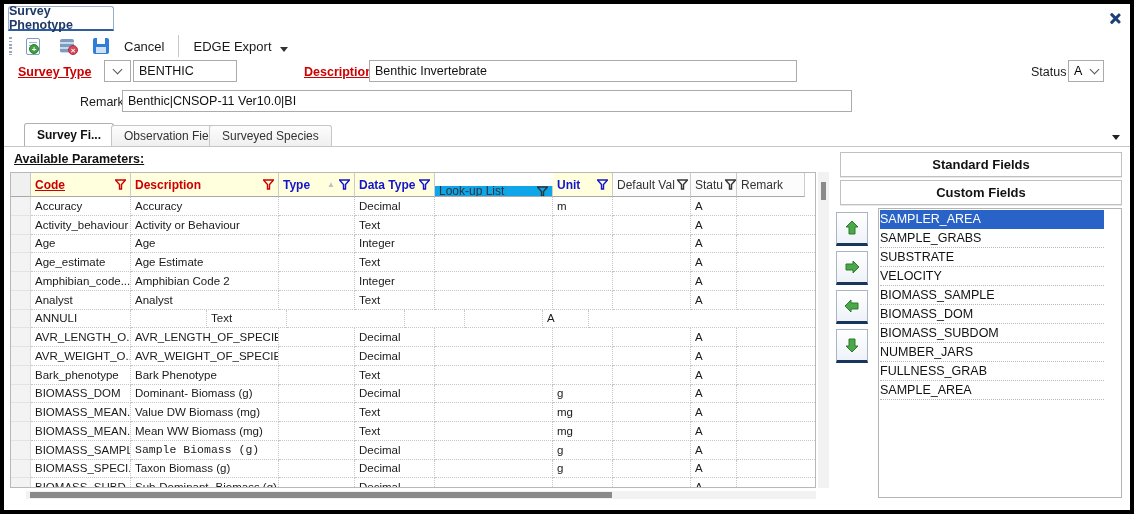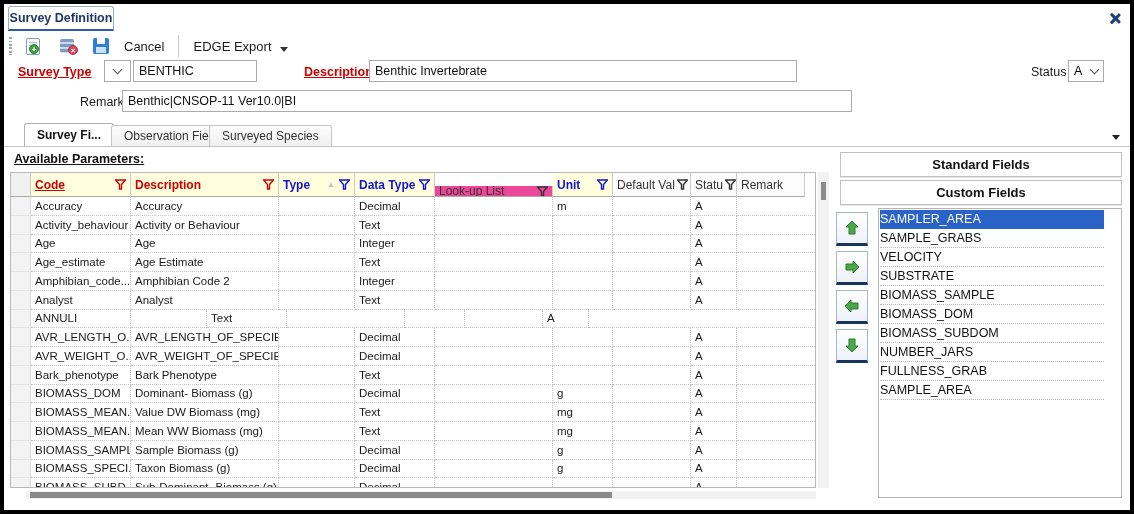--- a/index.html
+++ b/index.html
@@ -106,21 +106,21 @@
   .ritem { height:19px; display:flex; align-items:center; padding:0 0; font-size:12.5px;
     color:#111; border-bottom:1px dotted #b8b8b8; cursor:pointer; white-space:nowrap; }
   .ritem.selected { background:#2a63c8; color:#fff; border-bottom-color:#2a63c8; }
 </style>
 </head>
 <body>
 
 <div id="app">
 
   <div class="abs doc-tab">
-    <span>Survey Definition</span>
+    <span>Survey Phenotype</span>
   </div>
   <div class="abs close-btn"></div>
 
   <div class="abs toolbar">
     <div class="grip"></div>
     <div class="tbtn">
       <span class="doc-shape">
         <i style="top:3px"></i>
           <i style="top:6px"></i>
           <i style="top:9px"></i>
@@ -137,21 +137,21 @@
     <span class="tb-label">Cancel</span>
     <span class="tb-sep"></span>
     <span class="tb-label" style="margin-left:4px">EDGE Export</span>
     <span class="caret-down"></span>
   </div>
 
   <span class="abs req-label" style="left:14px; top:61px;">Survey Type</span>
   <div class="abs combo" style="left:100px; top:56px; width:27px;">
     <span class="chev" style="margin-left:4px"></span>
   </div>
-  <input class="abs tb-input" style="left: 129px; top: 56px; width: 124px;" value="BENTHIC">
+  <input class="abs tb-input" style="left: 129px; top: 56px; width: 104px;" value="BENTHIC">
   <span class="abs req-label" style="left:300px; top:61px;">Description</span>
   <input class="abs tb-input" style="left: 365px; top: 56px; width: 428px;" value="Benthic Invertebrate">
   <span class="abs plain-label" style="left:1027px; top:61px;">Status</span>
   <div class="abs combo" style="left:1064px; top:56px; width:36px;">
     <span>A</span>
     <span class="chev"></span>
   </div>
 
   <span class="abs plain-label" style="left:76px; top:91px;">Remark</span>
   <input class="abs tb-input" style="left: 118px; top: 86px; width: 730px;" value="Benthic|CNSOP-11 Ver10.0|BI">
@@ -200,21 +200,21 @@
           </span>
         </div>
         <div class="gcell hcell" style="width: 80px; background: rgb(255, 255, 222);">
           <span style="color: rgb(20, 20, 204); font-weight: bold;">Data Type</span>
           <span style="display: flex; align-items: center;">
             <svg width="11" height="11" viewBox="0 0 11 11" class="funnel">
               <polygon points="0.5,1 10.5,1 6.5,5.5 6.5,10 4.5,10 4.5,5.5" fill="none" stroke="#1414cc" stroke-width="1.4"></polygon>
             </svg>
           </span>
         </div>
-        <div class="gcell hcell" style="width: 118px; background: #ec4899; margin-top: 13px;">
+        <div class="gcell hcell" style="width: 118px; background: #0ea5e9; margin-top: 13px;">
           <span style="color: rgb(51, 51, 51);">Look-up List</span>
           <span style="display: flex; align-items: center;">
             <svg width="11" height="11" viewBox="0 0 11 11" class="funnel">
               <polygon points="0.5,1 10.5,1 6.5,5.5 6.5,10 4.5,10 4.5,5.5" fill="none" stroke="#333333" stroke-width="1.4"></polygon>
             </svg>
           </span>
         </div>
         <div class="gcell hcell" style="width: 60px; background: rgb(255, 255, 222);">
           <span style="color: rgb(20, 20, 204); font-weight: bold;">Unit</span>
           <span style="display: flex; align-items: center;">
@@ -396,21 +396,21 @@
           <div class="gcell" style="width: 80px;">Text</div>
           <div class="gcell" style="width: 118px;"></div>
           <div class="gcell" style="width: 60px;">mg</div>
           <div class="gcell" style="width: 78px;"></div>
           <div class="gcell" style="width: 46px;">A</div>
           <div class="gcell lastcell" style="width: 68px;"></div>
         </div>
         <div class="grow">
           <div class="gcell selcell"></div>
           <div class="gcell" style="width: 100px;">BIOMASS_SAMPLE</div>
-          <div class="gcell" style="width: 148px;">Sample Biomass (g)</div>
+          <div class="gcell" style="width: 148px; font-family: Liberation Mono, monospace;">Sample Biomass (g)</div>
           <div class="gcell" style="width: 76px;"></div>
           <div class="gcell" style="width: 80px;">Decimal</div>
           <div class="gcell" style="width: 118px;"></div>
           <div class="gcell" style="width: 60px;">g</div>
           <div class="gcell" style="width: 78px;"></div>
           <div class="gcell" style="width: 46px;">A</div>
           <div class="gcell lastcell" style="width: 68px;"></div>
         </div>
         <div class="grow">
           <div class="gcell selcell"></div>
@@ -471,22 +471,22 @@
       <div class="abs arrow-btn" style="top: 325px;">
         <svg width="16" height="16" viewBox="0 0 16 16">
           <polygon points="8,15 2,9 5,9 5,2 11,2 11,9 14,9" fill="#4aa84a" stroke="#2c7a2c" stroke-width="1"></polygon>
         </svg>
       </div>
     </div>
   <div class="abs rlist">
     <div class="rlist-inner">
         <div class="ritem selected">SAMPLER_AREA</div>
         <div class="ritem">SAMPLE_GRABS</div>
+        <div class="ritem">SUBSTRATE</div>
         <div class="ritem">VELOCITY</div>
-        <div class="ritem">SUBSTRATE</div>
         <div class="ritem">BIOMASS_SAMPLE</div>
         <div class="ritem">BIOMASS_DOM</div>
         <div class="ritem">BIOMASS_SUBDOM</div>
         <div class="ritem">NUMBER_JARS</div>
         <div class="ritem">FULLNESS_GRAB</div>
         <div class="ritem">SAMPLE_AREA</div>
       </div>
   </div>
 
 </div>

